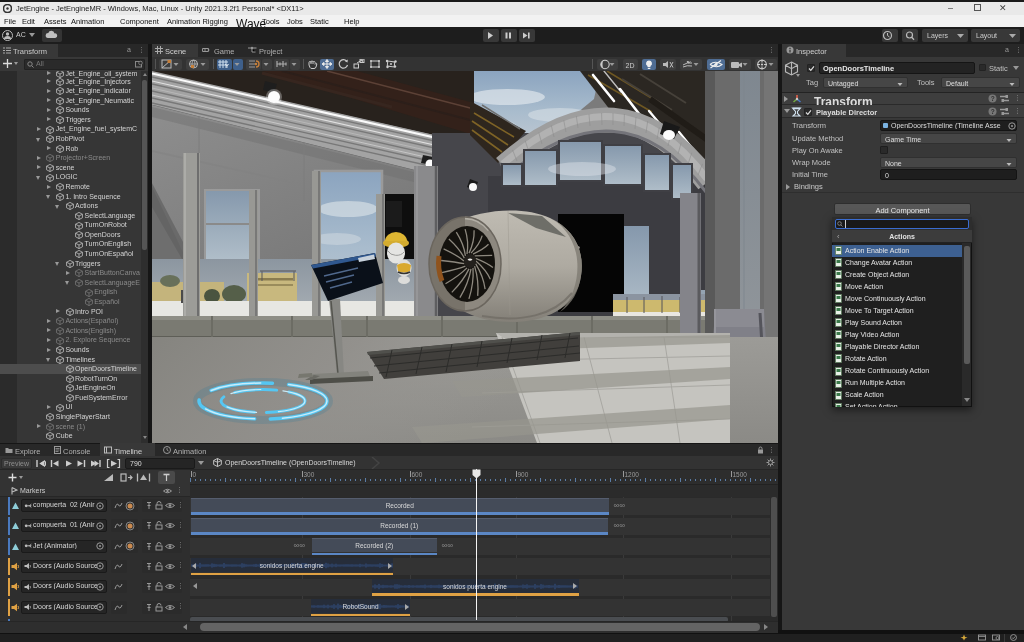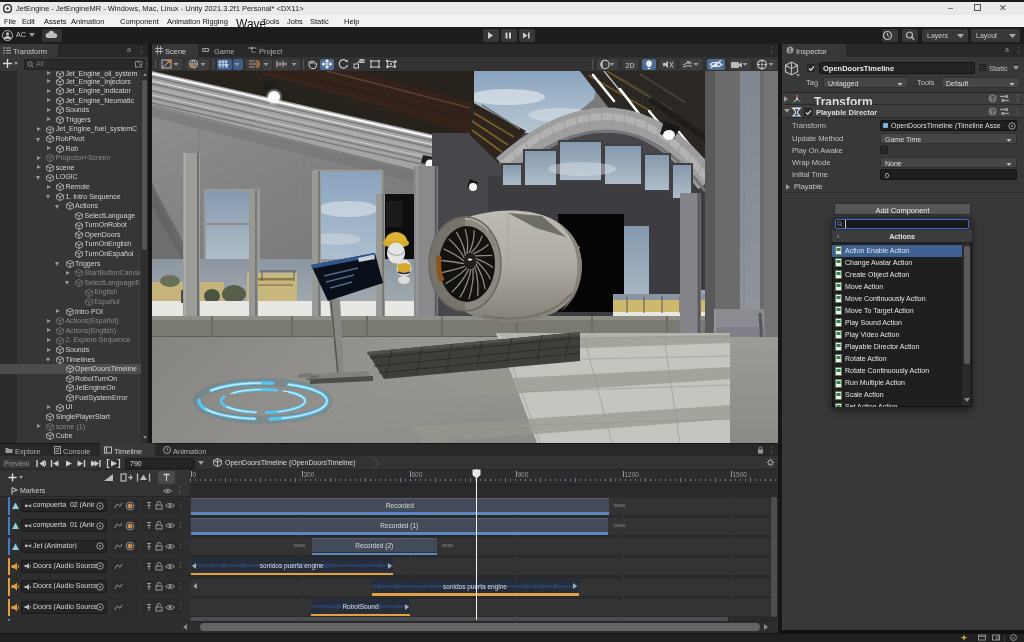--- a/index.html
+++ b/index.html
@@ -949,21 +949,21 @@
     </svg></div>
 <div class="abs" style="left:792px;top:146px;font-size:7.5px;color:#c0c0c0;"><span class="txt">Play On Awake</span></div>
 <div class="abs" style="left:880px;top:146px;width:8px;height:8px;background:#2a2a2a;border:1px solid #1e1e1e;border-radius:1px;"></div>
 <div class="abs" style="left:792px;top:158px;font-size:7.5px;color:#c0c0c0;"><span class="txt">Wrap Mode</span></div>
 <div class="abs" style="left:880px;top:157px;width:137px;height:11px;background:#464646;border:1px solid #303030;border-radius:2px;font-size:7px;color:#dedede;padding:1.5px 0 0 4px;"><span class="txt">None</span><svg width="7" height="5" style="position:absolute;right:3px;top:3.5px">
       <path d="M0.5,1 L3,4 L5.5,1 z" fill="#bbb"></path>
     </svg></div>
 <div class="abs" style="left:792px;top:170px;font-size:7.5px;color:#c0c0c0;"><span class="txt">Initial Time</span></div>
 <div class="abs" style="left:880px;top:169px;width:137px;height:11px;background:#1e1e1e;border:1px solid #141414;border-radius:2px;font-size:7px;color:#dedede;padding:1.5px 0 0 4px;"><span class="txt">0</span></div>
 <div class="abs" style="left:786px;top:184px;width:0;height:0;border-top:3px solid transparent;border-bottom:3px solid transparent;border-left:4.5px solid #999;"></div>
-<div class="abs" style="left:794px;top:181.5px;font-size:7.5px;color:#c8c8c8;"><span class="txt">Playable</span></div>
+<div class="abs" style="left:794px;top:181.5px;font-size:7.5px;color:#c8c8c8;"><span class="txt">Bindings</span></div>
 <div class="abs" style="left:782px;top:192px;width:242px;height:1px;background:#2e2e2e;"></div>
 <div class="abs" style="left:834px;top:203px;width:137px;height:12px;background:#575757;border:1px solid #2e2e2e;border-radius:2px;text-align:center;font-size:7.5px;color:#e8e8e8;padding-top:1.5px;"><span class="txt">Add Component</span></div>
 <div class="abs" style="left:832px;top:217px;width:140px;height:190px;background:#1f1f1f;border:1px solid #111;box-shadow:0 3px 8px rgba(0,0,0,0.5);"></div>
 <div class="abs" style="left:832px;top:217px;width:140px;height:13px;background:#2d2d2d;"></div>
 <div class="abs" style="left:835px;top:219px;width:134px;height:10px;background:#191919;border:1px solid #3a6cd0;border-radius:2px;"></div>
 <div class="abs" style="left:837px;top:221px;width:6px;height:6px;">
     <svg width="6" height="6">
       <circle cx="2.5" cy="2.5" r="1.8" fill="none" stroke="#888" stroke-width="0.9"></circle>
       <path d="M3.8,3.8 L5.5,5.5" stroke="#888" stroke-width="0.9"></path>
     </svg>

